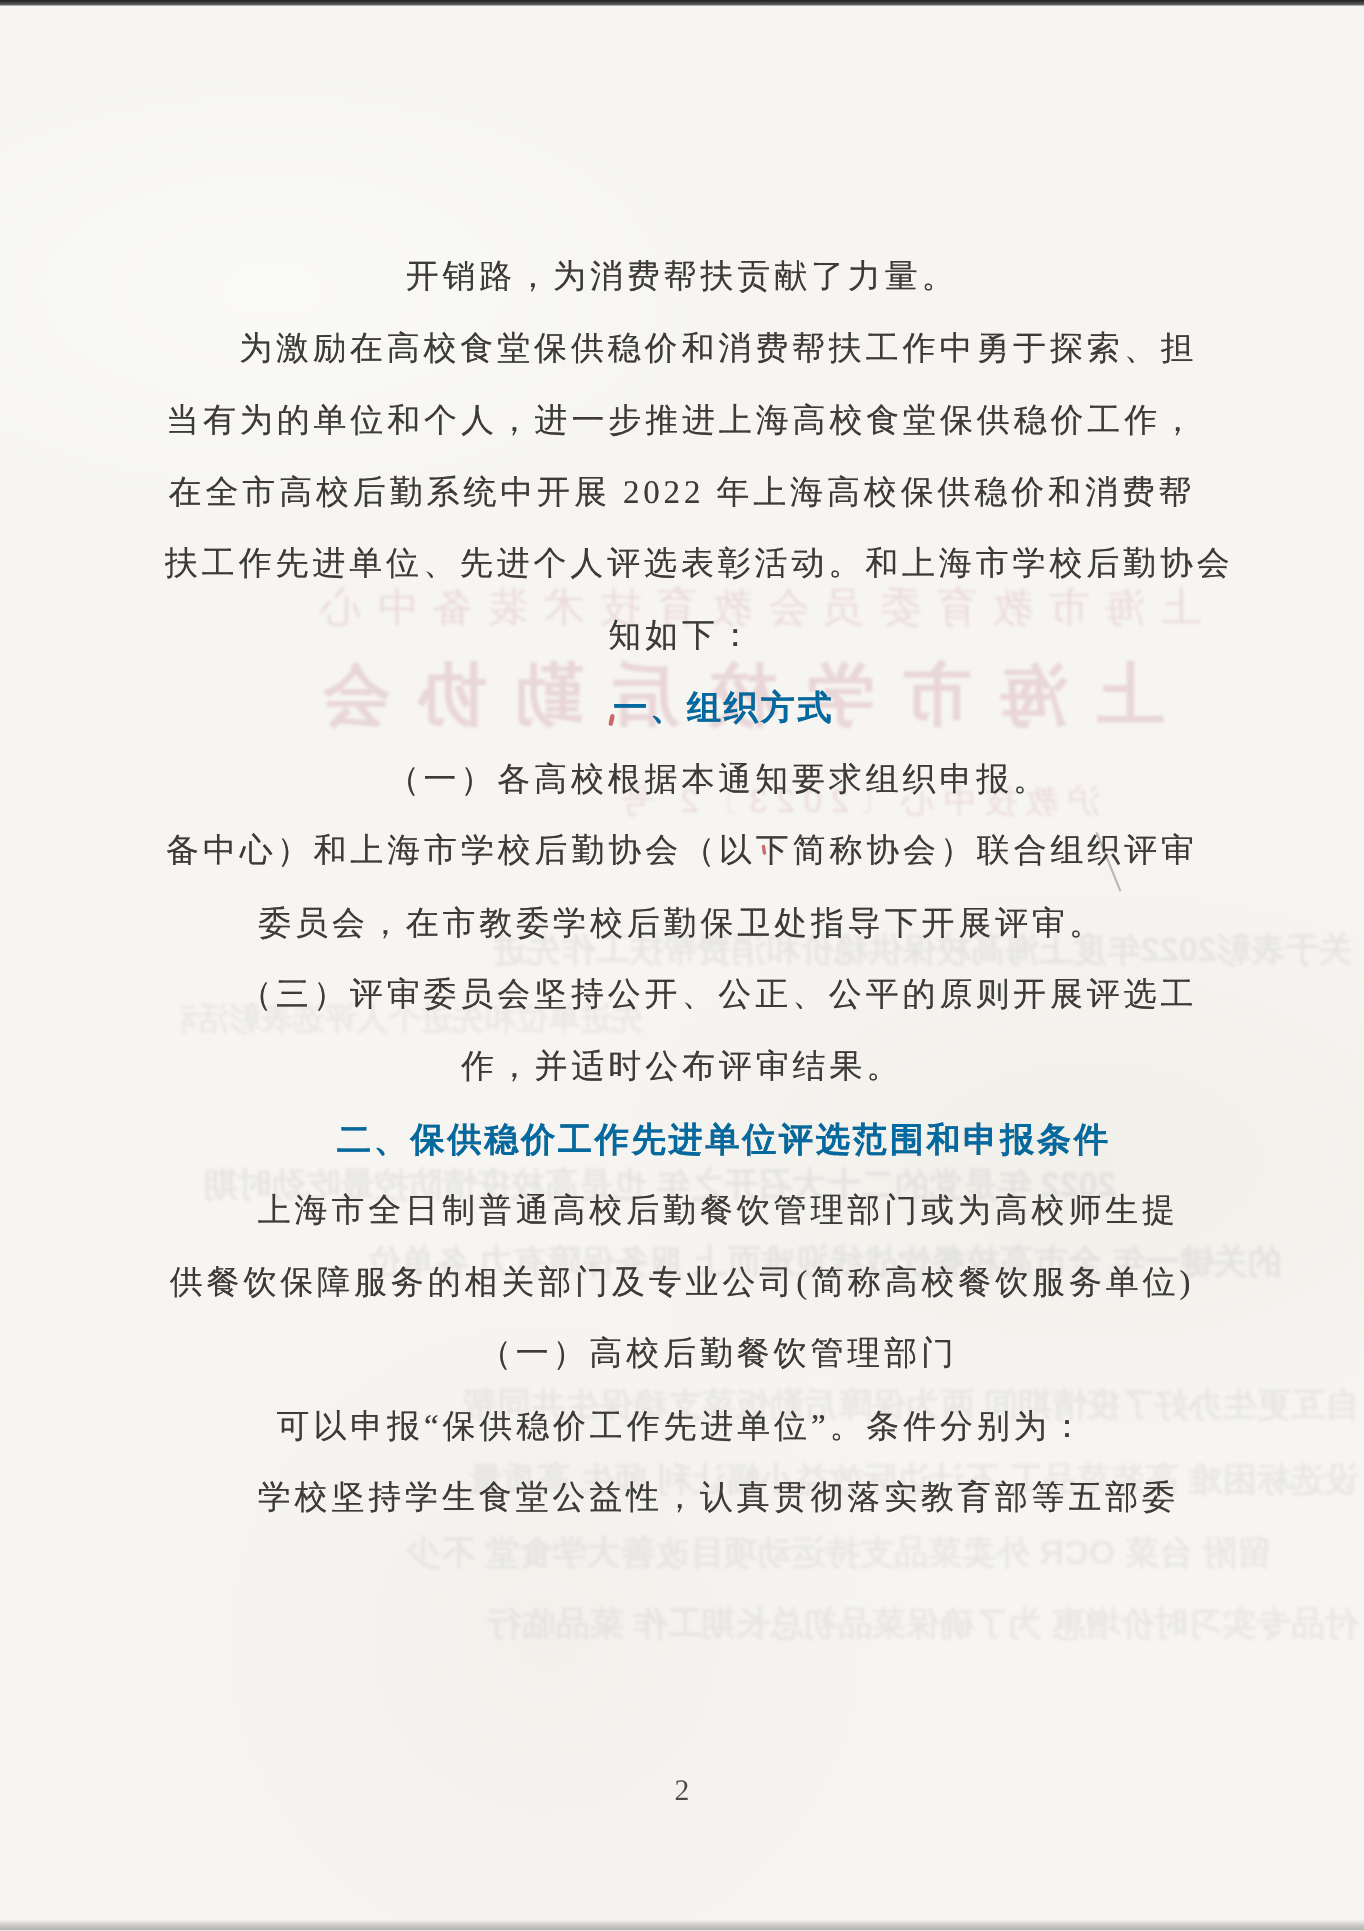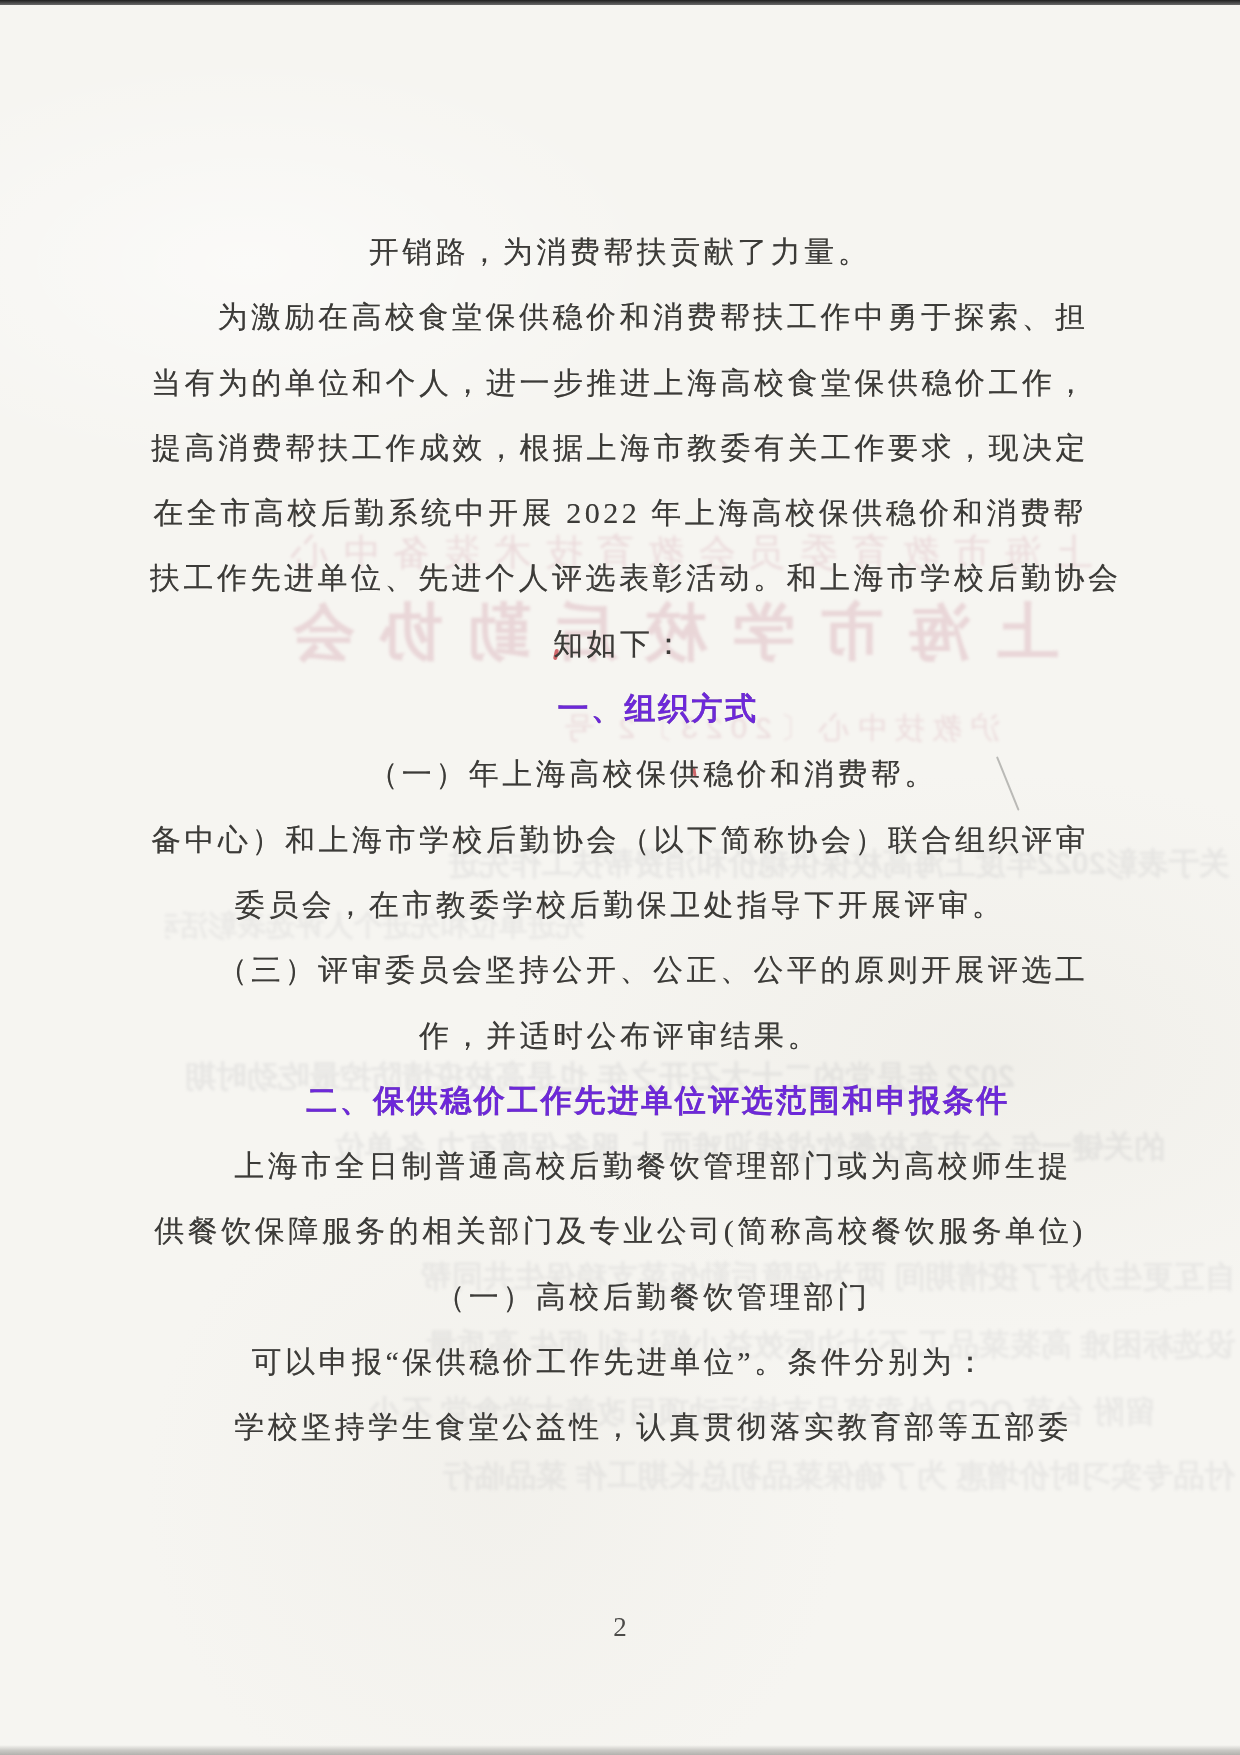--- a/index.html
+++ b/index.html
@@ -53,21 +53,21 @@
   }
   .doc-line{
     height:65.3px;line-height:65.3px;
     letter-spacing:3.5px;white-space:nowrap;
     text-shadow:0 0 .4px rgba(60,59,56,.55);
     text-align:center;
   }
   .doc-line.indent{padding-left:66px;}
   .doc-line.bold{
     font-family:"Liberation Sans","DejaVu Sans",sans-serif;
-    font-weight:bold;color:#6d28d9;letter-spacing:2.5px;padding-left:76px;
+    font-weight:bold;color:#0369a1;letter-spacing:2.5px;padding-left:76px;
     font-size:31px;
   }
   .page-number{
     position:absolute;left:0;top:1612px;width:1240px;text-align:center;
     font-size:27px;color:#4c4b49;letter-spacing:0;
   }
 </style>
 </head>
 <body>
 
@@ -89,26 +89,25 @@
     <div class="bleed-line bleed-gray" style="top: 1256px; left: 155px; width: 1080px; font-size: 31px; opacity: 0.13;">自互更生办好了疫情期间 两为保障后勤饭菜支稳保生共同帮</div>
     <div class="bleed-line bleed-gray" style="top: 1324px; left: 155px; width: 1080px; font-size: 31px; opacity: 0.13;">设选标困难 高装菜品工 不计边际效益小幅让利 师生 高质量</div>
     <div class="bleed-line bleed-gray" style="top: 1391px; left: 155px; width: 1000px; font-size: 31px; opacity: 0.13;">留附 台菜 OCR 外卖菜品支持运动项目改善大学食堂 不少</div>
     <div class="bleed-line bleed-gray" style="top: 1455px; left: 150px; width: 1085px; font-size: 31px; opacity: 0.13;">付品专实习时价增惠 为了确保菜品初总长期工作 菜品临行</div>
   </div>
 
 <div class="doc" id="doc-body">
     <div class="doc-line">开销路，为消费帮扶贡献了力量。</div>
     <div class="doc-line indent">为激励在高校食堂保供稳价和消费帮扶工作中勇于探索、担</div>
     <div class="doc-line">当有为的单位和个人，进一步推进上海高校食堂保供稳价工作，</div>
-    <div class="doc-line">提高消费帮扶工作成效，根据上海市教委有关工作要求，现决定</div>
     <div class="doc-line">在全市高校后勤系统中开展 2022 年上海高校保供稳价和消费帮</div>
     <div class="doc-line">扶工作先进单位、先进个人评选表彰活动。和上海市学校后勤协会</div>
     <div class="doc-line">知如下：</div>
     <div class="doc-line bold">一、组织方式</div>
-    <div class="doc-line indent">（一）年上海高校保供稳价和消费帮。</div>
+    <div class="doc-line indent">（一）各高校根据本通知要求组织申报。</div>
     <div class="doc-line">备中心）和上海市学校后勤协会（以下简称协会）联合组织评审</div>
     <div class="doc-line">委员会，在市教委学校后勤保卫处指导下开展评审。</div>
     <div class="doc-line indent">（三）评审委员会坚持公开、公正、公平的原则开展评选工</div>
     <div class="doc-line">作，并适时公布评审结果。</div>
     <div class="doc-line bold">二、保供稳价工作先进单位评选范围和申报条件</div>
     <div class="doc-line indent">上海市全日制普通高校后勤餐饮管理部门或为高校师生提</div>
     <div class="doc-line">供餐饮保障服务的相关部门及专业公司(简称高校餐饮服务单位)</div>
     <div class="doc-line indent">（一）高校后勤餐饮管理部门</div>
     <div class="doc-line">可以申报“保供稳价工作先进单位”。条件分别为：</div>
     <div class="doc-line indent">学校坚持学生食堂公益性，认真贯彻落实教育部等五部委</div>

